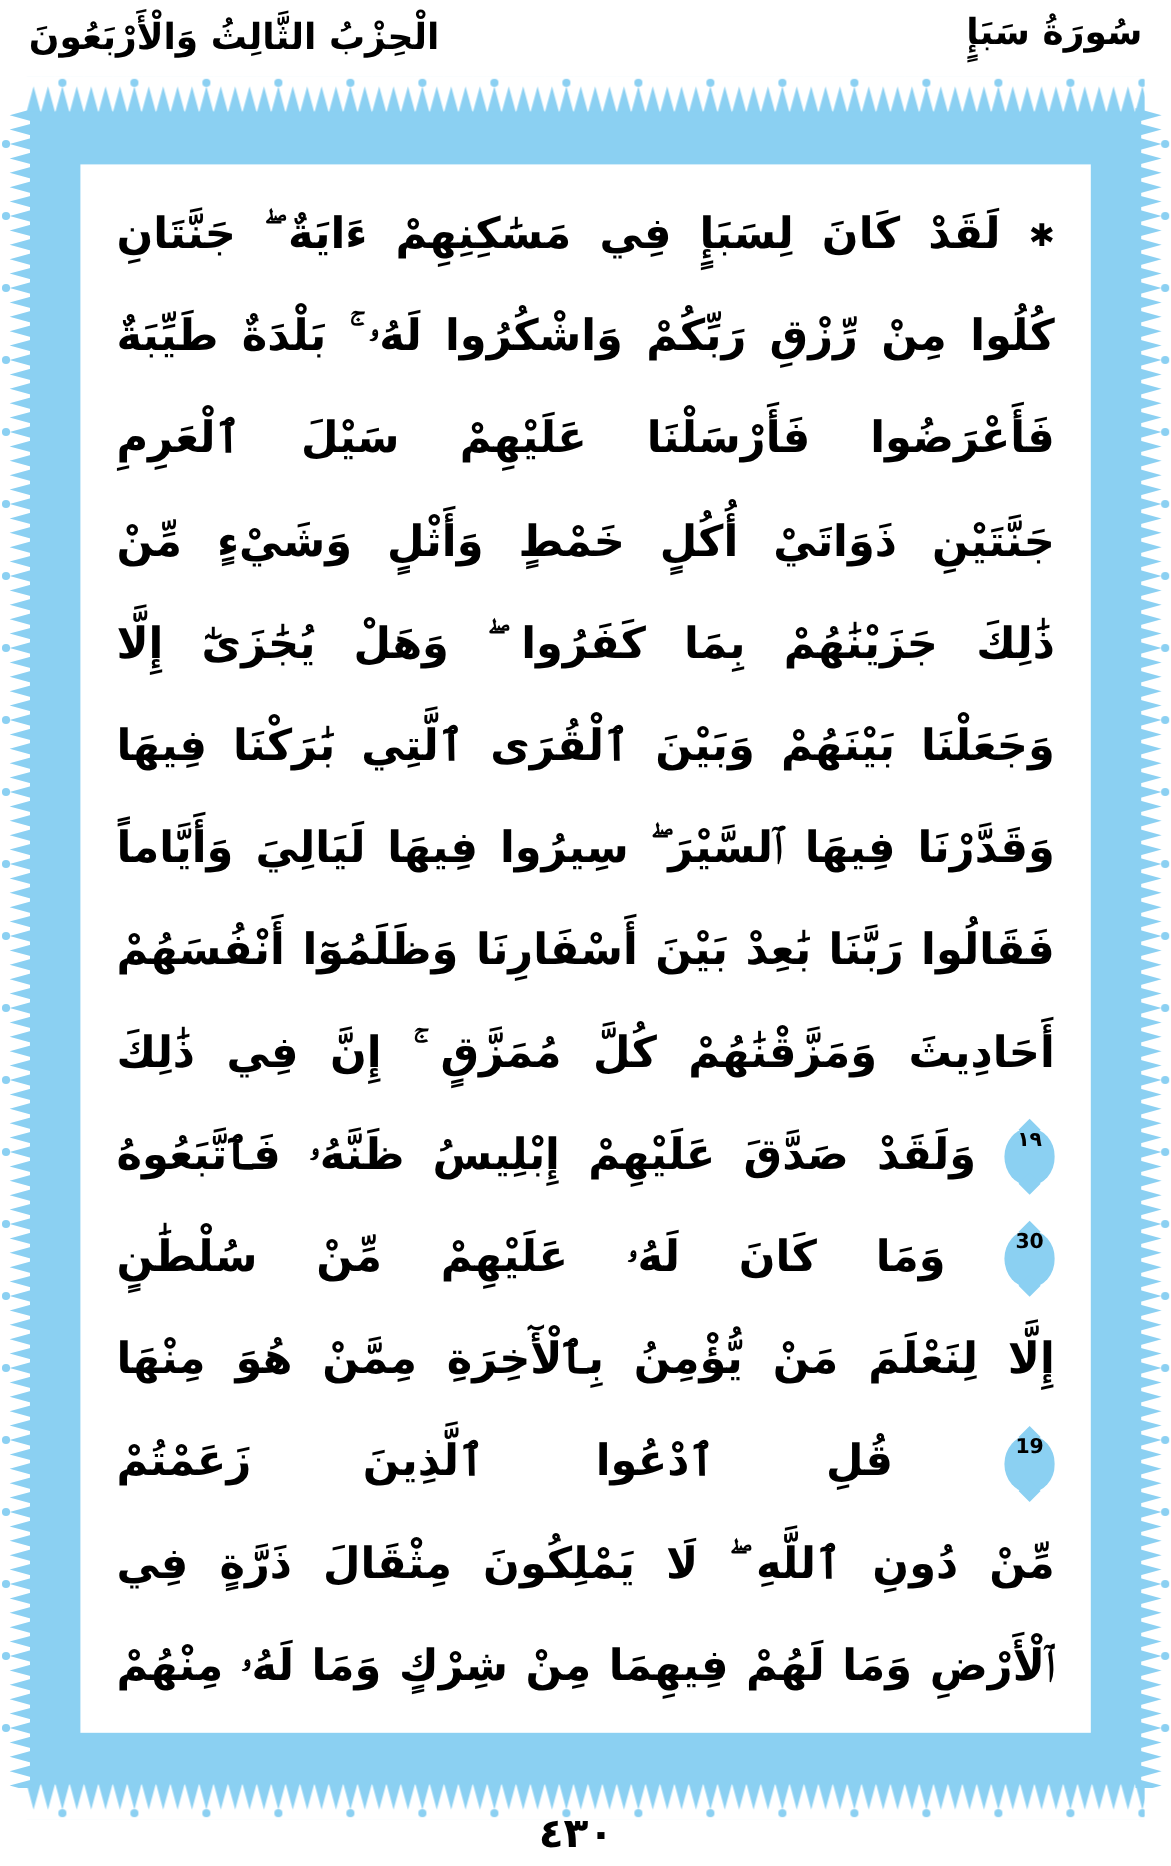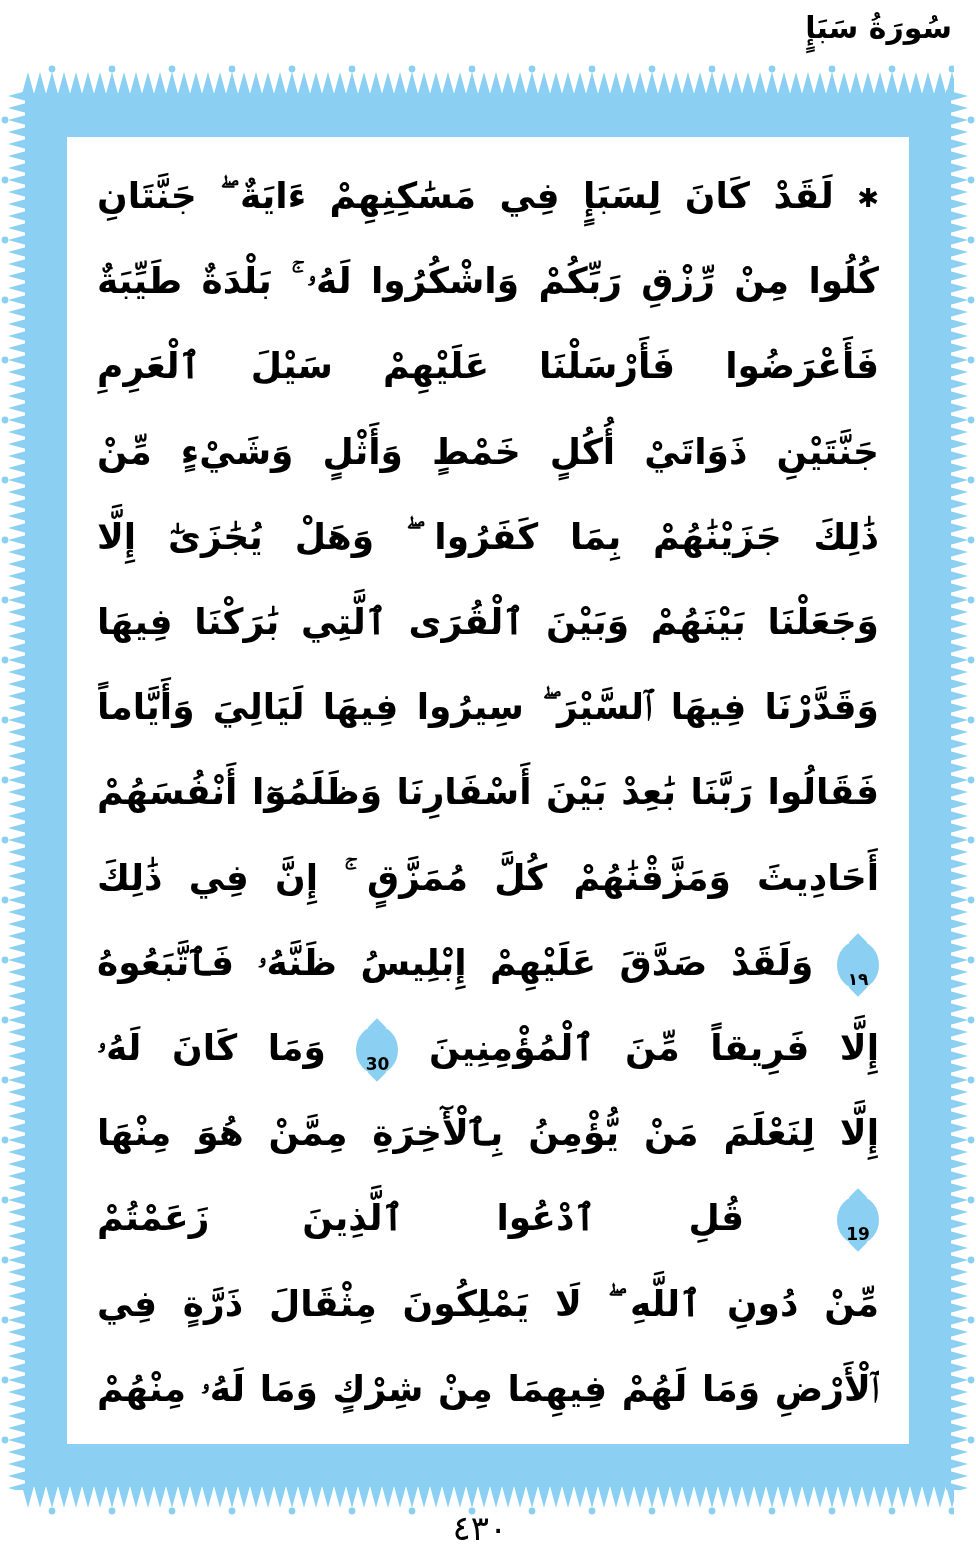--- a/index.html
+++ b/index.html
@@ -34,44 +34,45 @@
   }
   .line {
     height:82px; line-height:82px; overflow:hidden;
     font-size:36px; font-weight:700; word-spacing:2px;
     text-align:justify; text-align-last:justify;
   }
   .hizb-star { font-size:26px; vertical-align:middle; display:inline-block; }
 
   
   .verse-marker {
-    display:inline-flex; align-items:flex-end; justify-content:center;
+    display:inline-flex; align-items:flex-start; justify-content:center;
     width:42px; height:48px; background:#8BD0F2; border-radius:50%;
     position:relative; vertical-align:middle; line-height:normal;
   }
   .verse-marker::before, .verse-marker::after {
     content:""; position:absolute; left:50%; width:13px; height:13px;
     background:#8BD0F2; transform:translateX(-50%) rotate(45deg);
   }
   .verse-marker::before { top:-5px; }
   .verse-marker::after  { bottom:-5px; }
   .vnum { font-size:17px; font-weight:700; color:#000; position:relative; z-index:1; }
 
   
   .page-number {
     position:absolute; left:0; right:16px; top:1508px; text-align:center;
-    font-size:34px; font-weight:400;
+    font-size:34px; font-weight:700;
   }
 </style>
 </head>
 <body>
 
 <div class="page">
 
   <div class="hdr-right">سُورَةُ سَبَإٍ</div>
+  <div class="hdr-left">الْحِزْبُ الثَّالِثُ وَالْأَرْبَعُونَ</div>
 
   <svg class="zz zz-top" viewBox="0 0 932 30" preserveAspectRatio="none">
     <defs>
       <pattern id="zzt" width="60" height="30" patternUnits="userSpaceOnUse">
         <path d="M0,30 L6,8 L12,30 L18,8 L24,30 L30,8 L36,30 L42,8 L48,30 L54,8 L60,30 Z" fill="#8BD0F2"></path>
         <circle cx="30" cy="5" r="3.4" fill="#8BD0F2"></circle>
       </pattern>
     </defs>
     <rect width="932" height="30" fill="url(#zzt)"></rect>
   </svg>
@@ -149,21 +150,20 @@
     </div>
 
     <div class="line">
       <span class="verse-marker">
           <span class="vnum">١٩</span>
         </span>
       <span>وَلَقَدْ صَدَّقَ عَلَيْهِمْ إِبْلِيسُ ظَنَّهُۥ فَٱتَّبَعُوهُ</span>
     </div>
 
     <div class="line">
-      <span>إِلَّا فَرِيقاً مِّنَ ٱلْمُؤْمِنِينَ</span>
       <span class="verse-marker">
           <span class="vnum">30</span>
         </span>
       <span>وَمَا كَانَ لَهُۥ عَلَيْهِمْ مِّنْ سُلْطَٰنٍ</span>
     </div>
 
     <div class="line">
       <span>إِلَّا لِنَعْلَمَ مَنْ يُّؤْمِنُ بِٱلْأٓخِرَةِ مِمَّنْ هُوَ مِنْهَا فِي شَكٍّ</span>
     </div>
 

